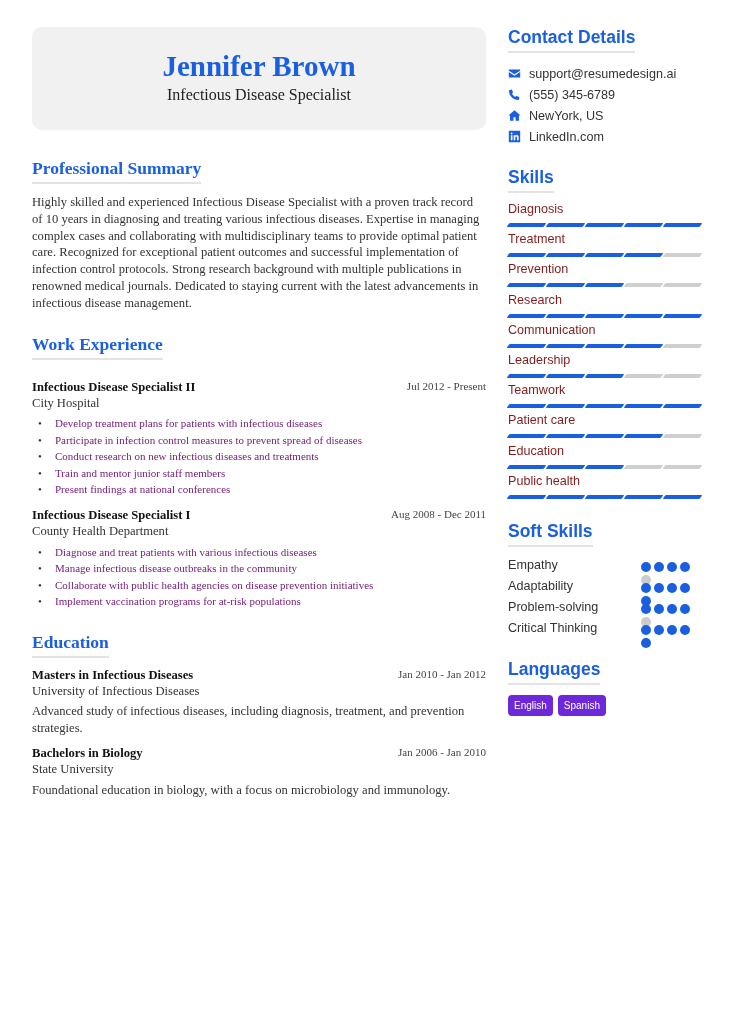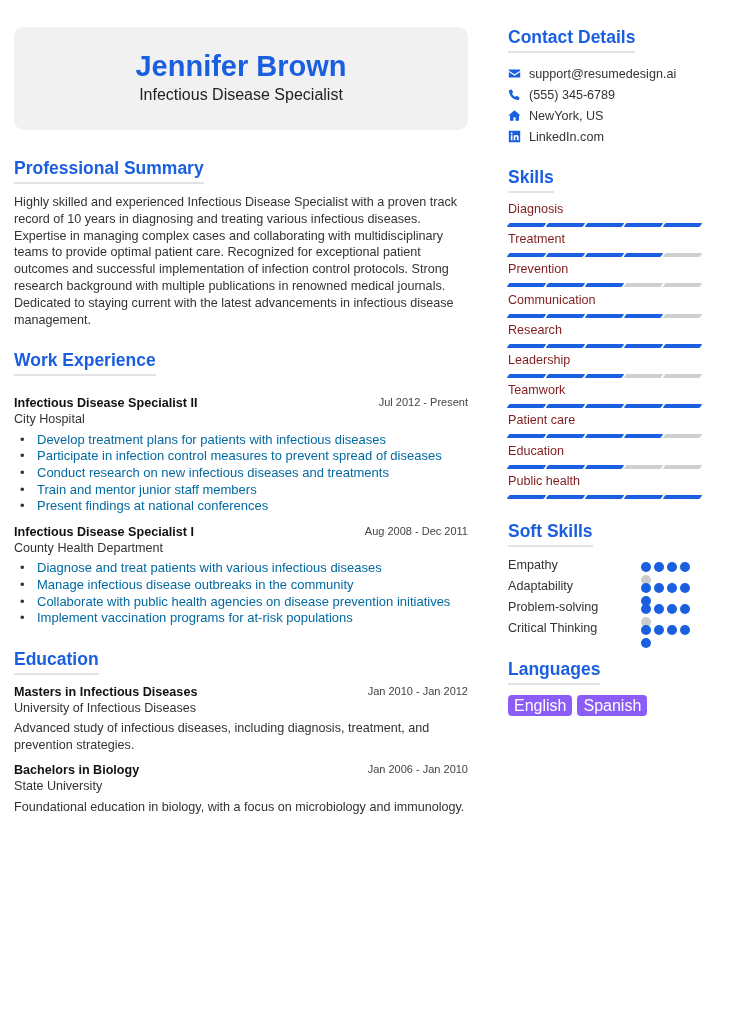--- a/index.html
+++ b/index.html
@@ -1,34 +1,34 @@
 <!DOCTYPE html>
 <html><head>
 <meta charset="utf-8">
 <style>
   * { box-sizing: border-box; margin: 0; padding: 0; }
   html, body { width: 730px; height: 1024px; background: #ffffff; }
   body { font-family: "Liberation Sans", "DejaVu Sans", sans-serif; color: #333333; position: relative; overflow: hidden; }
 
-  .left { position: absolute; left: 14px; top: 27px; width: 454px; }
+  .left { position: absolute; left: 32px; top: 27px; width: 454px; font-family: Liberation Serif, serif; }
   .right { position: absolute; left: 508px; top: 27px; width: 196px; }
 
   .header { background: #f1f1f1; border-radius: 10px; height: 103px; text-align: center; padding-top: 22px; }
   .name { color: #1a5fe0; font-size: 29px; font-weight: bold; line-height: 34px; }
   .role { color: #222; font-size: 16px; line-height: 22px; margin-top: 1px; }
 
   .sec-title { display: inline-block; color: #1a5fe0; font-size: 17.5px; font-weight: bold; padding-bottom: 3px; border-bottom: 2px solid #e3e3e3; margin-bottom: 8px; }
   .summary { font-size: 12.6px; line-height: 16.8px; color: #333; }
 
   .entry-head { display: flex; justify-content: space-between; align-items: flex-start; }
   .entry-title { font-size: 12.6px; font-weight: bold; color: #111; line-height: 16px; }
   .entry-date { font-size: 11px; color: #444; line-height: 14px; }
   .entry-sub { font-size: 12.6px; color: #333; line-height: 16.5px; }
   .bullets { list-style: none; margin: 4px 0 0 6px; }
-  .bullets li { font-size: 13px; line-height: 16.6px; color: #0369a1; position: relative; padding-left: 17px; }
+  .bullets li { font-size: 11px; line-height: 16.6px; color: #701a75; position: relative; padding-left: 17px; }
   .bullets li::before { content: "•"; position: absolute; left: 0; top: 0; color: #333; }
   .edu-desc { font-size: 12.6px; line-height: 17px; color: #333; margin-top: 4px; }
 
   .contact-row { display: flex; align-items: center; height: 21px; font-size: 12.6px; color: #333; }
   .contact-icon { width: 13px; height: 13px; margin-right: 8px; display: inline-flex; align-items: center; justify-content: center; }
   .contact-icon svg { width: 13px; height: 13px; fill: #1a5fe0; }
 
   .skill { margin-bottom: 0; }
   .skill-label { font-size: 12.6px; color: #7f1d1d; line-height: 17px; height: 17px; }
   .skill-bar { display: flex; gap: 2px; margin-top: 5px; height: 9px; }
@@ -37,21 +37,21 @@
   .seg.off { background: #cfcfcf; }
 
   .soft-row { display: flex; align-items: center; height: 21px; position: relative; }
   .soft-label { font-size: 12.6px; color: #333; width: 133px; }
   .dots { display: flex; flex-wrap: wrap; width: 52px; gap: 3px 3px; position: relative; top: 2px; height: 10px; }
   .dot { width: 10px; height: 10px; border-radius: 50%; }
   .dot.on { background: #1a5fe0; }
   .dot.off { background: #cccccc; }
 
   .lang-list { display: flex; gap: 5px; }
-  .lang { background: #8b5cf6; color: #fff; font-size: 16px; border-radius: 4px; padding: 3px 6px; line-height: 15px; }
+  .lang { background: #6d28d9; color: #fff; font-size: 10px; border-radius: 4px; padding: 3px 6px; line-height: 15px; }
 </style>
 </head>
 <body>
 
 <div class="left">
   <div class="header">
     <div class="name">Jennifer Brown</div>
     <div class="role">Infectious Disease Specialist</div>
   </div>
 
@@ -182,37 +182,37 @@
           <div class="skill-label">Prevention</div>
           <div class="skill-bar">
             <span class="seg on"></span>
             <span class="seg on"></span>
             <span class="seg on"></span>
             <span class="seg off"></span>
             <span class="seg off"></span>
           </div>
         </div>
         <div class="skill" style="height: 30.2px;">
+          <div class="skill-label">Research</div>
+          <div class="skill-bar">
+            <span class="seg on"></span>
+            <span class="seg on"></span>
+            <span class="seg on"></span>
+            <span class="seg on"></span>
+            <span class="seg on"></span>
+          </div>
+        </div>
+        <div class="skill" style="height: 30.2px;">
           <div class="skill-label">Communication</div>
           <div class="skill-bar">
             <span class="seg on"></span>
             <span class="seg on"></span>
             <span class="seg on"></span>
             <span class="seg on"></span>
             <span class="seg off"></span>
-          </div>
-        </div>
-        <div class="skill" style="height: 30.2px;">
-          <div class="skill-label">Research</div>
-          <div class="skill-bar">
-            <span class="seg on"></span>
-            <span class="seg on"></span>
-            <span class="seg on"></span>
-            <span class="seg on"></span>
-            <span class="seg on"></span>
           </div>
         </div>
         <div class="skill" style="height: 30.2px;">
           <div class="skill-label">Leadership</div>
           <div class="skill-bar">
             <span class="seg on"></span>
             <span class="seg on"></span>
             <span class="seg on"></span>
             <span class="seg off"></span>
             <span class="seg off"></span>

